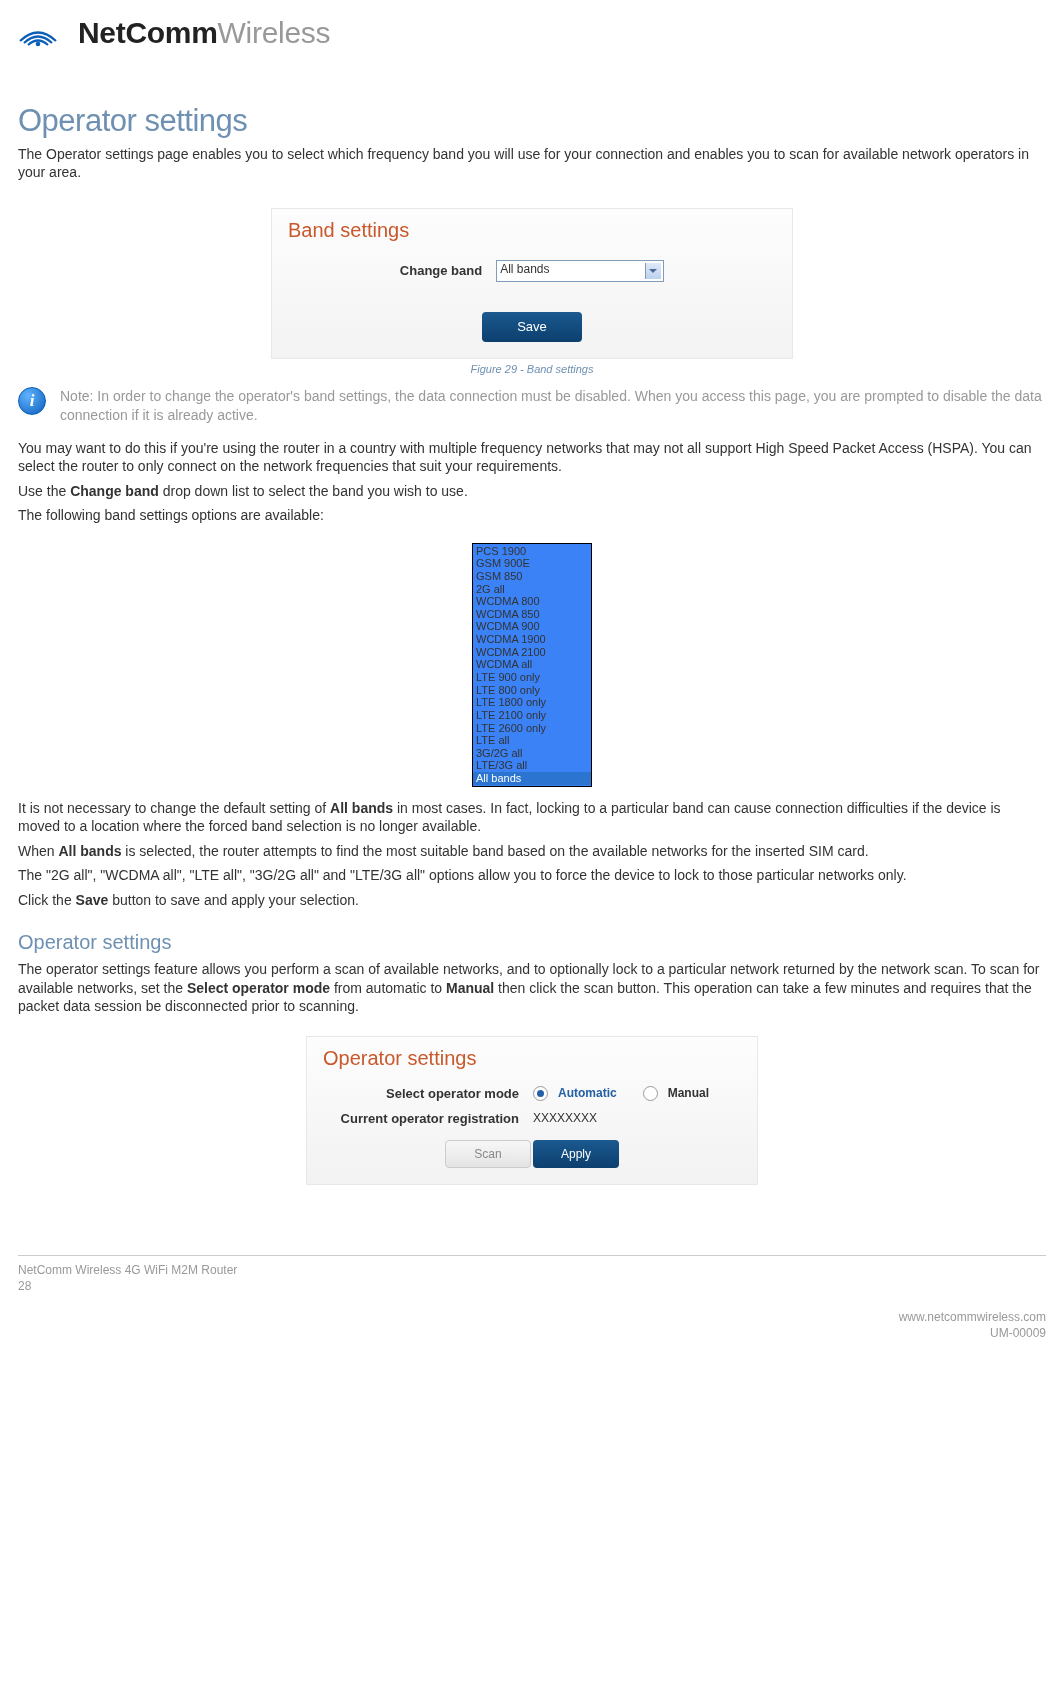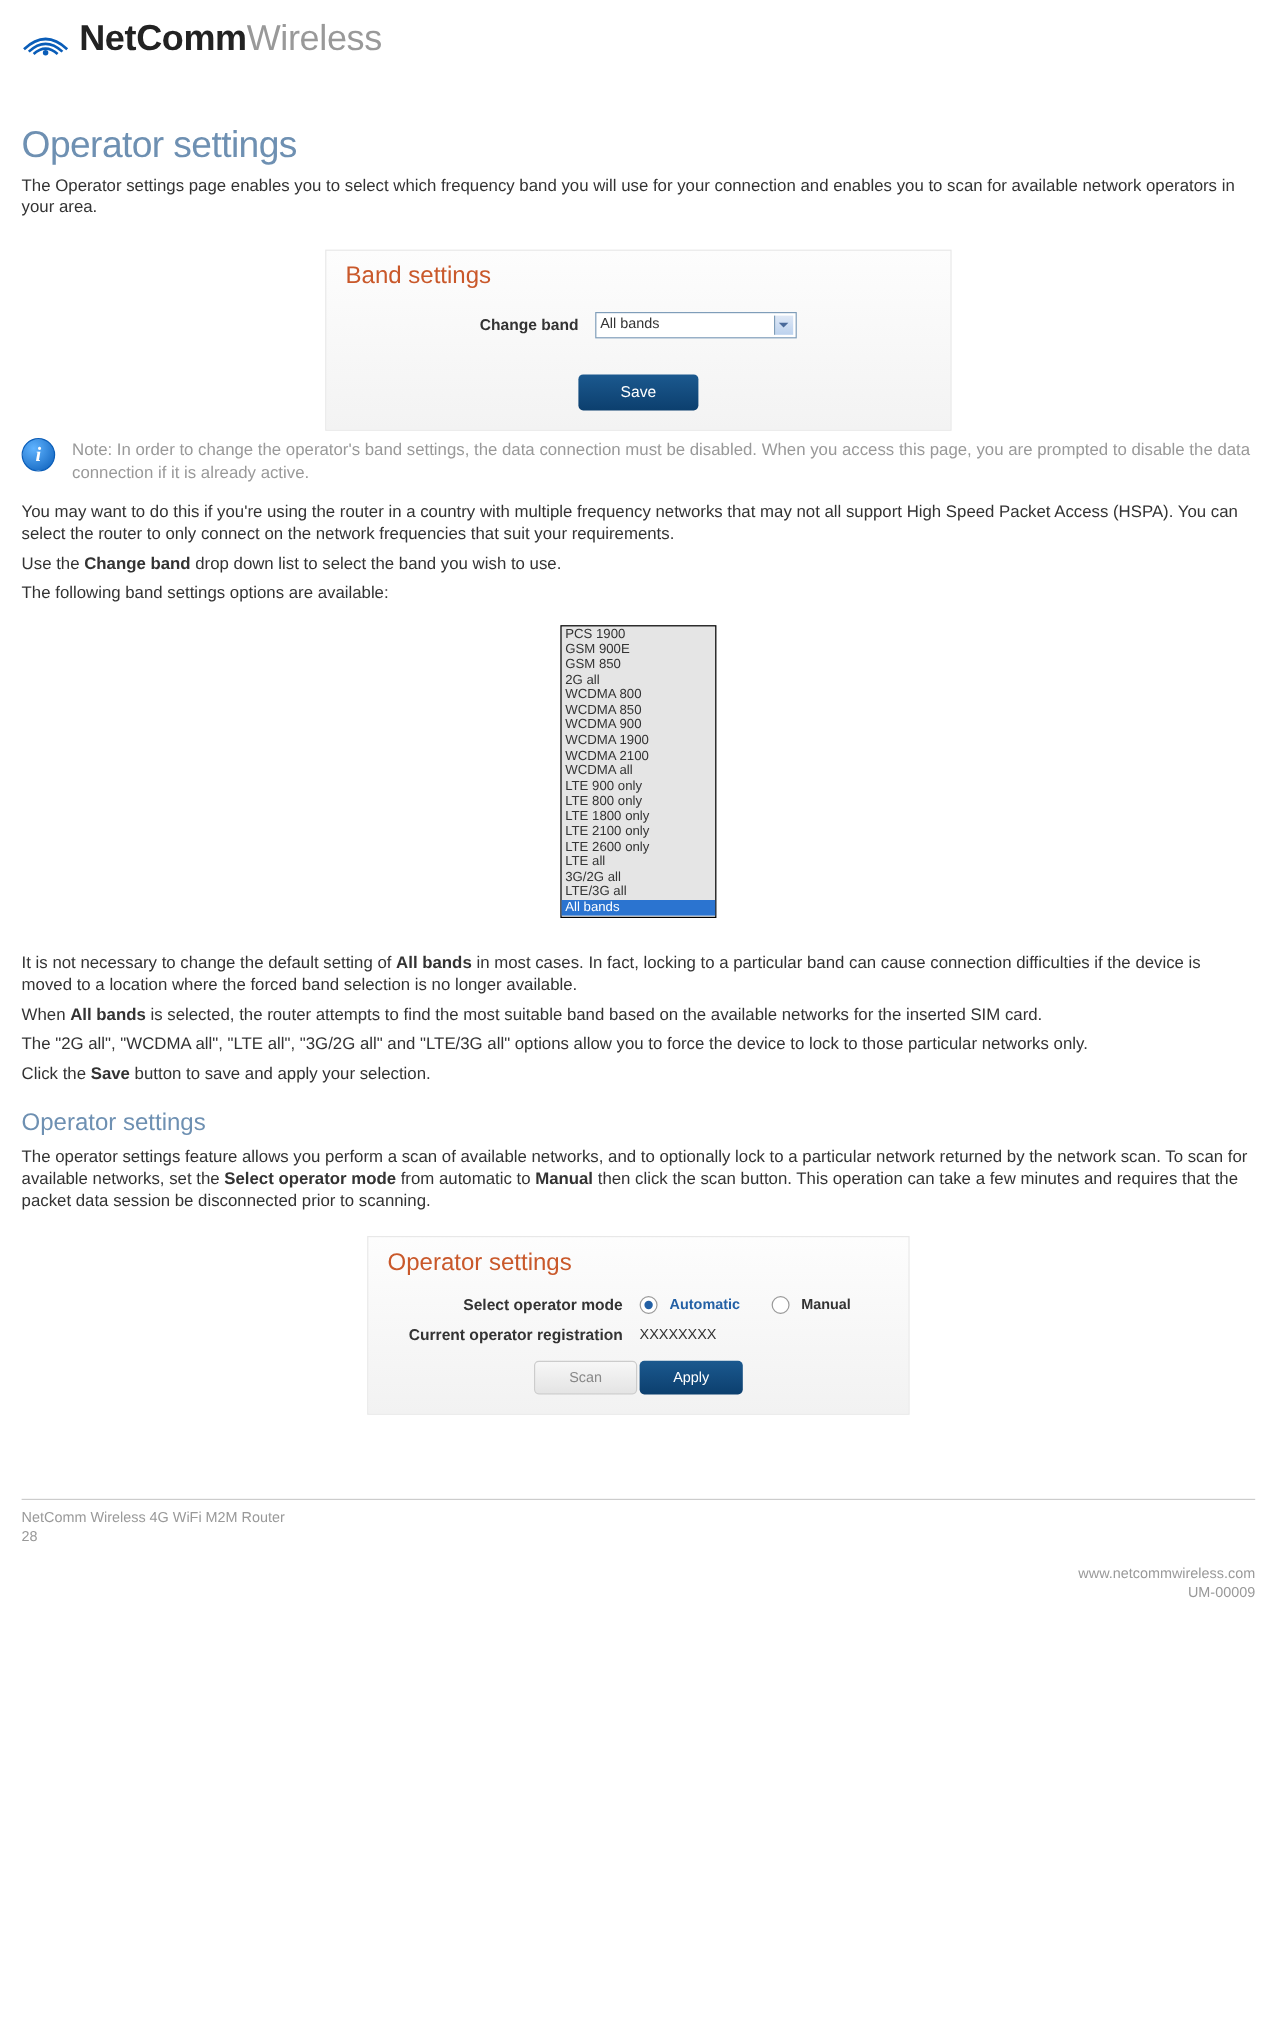--- a/index.html
+++ b/index.html
@@ -9,21 +9,21 @@
       color: #333;
       background: #fff;
       width: 1064px;
       margin: 0 auto;
       padding: 12px 18px 10px 18px;
       position: relative;
     }
     .logo-bar {
       display: flex;
       align-items: center;
-      gap: 8px;
+      gap: 20px;
       padding: 4px 0 8px 0;
       text-align: center;
     }
     .logo-icon svg { display: block; }
     .brand {
       font-size: 30px;
       font-weight: 300;
       color: #333;
       letter-spacing: -0.3px;
     }
@@ -132,24 +132,24 @@
       border: 1px solid #0a5db8;
     }
     .note-text {
       font-size: 14px;
       color: #999;
       line-height: 1.35;
     }
     .bold-inline { font-weight: 700; }
     
     .bandlist-box {
-      width: 130px;
-      margin: 18px auto 28px auto;
+      width: 120px;
+      margin: 18px auto 12px auto;
       border: 1px solid #000;
-      background: #e5e5e5;
+      background: #3b82f6;
       font-size: 11px;
       line-height: 1.15;
       text-align: left;
       padding: 1px 0;
     }
     .bandlist-box div { padding: 0 3px; white-space: nowrap; }
     .bandlist-box .selected { background: #2b74d0; color: #fff; }
     
     .op-panel {
       width: 452px;
@@ -236,20 +236,21 @@
     <div class="panel-title">Band settings</div>
     <div class="band-row">
       <label>Change band</label>
       <div class="band-select">
         <span>All bands</span>
         <span class="caret"></span>
       </div>
     </div>
     <button class="save-btn">Save</button>
   </div>
+  <div class="figure-caption">Figure 29 - Band settings</div>
 </div>
 
 <div class="note-row">
   <div class="note-icon">i</div>
   <div class="note-text">Note: In order to change the operator's band settings, the data connection must be disabled. When you access this page, you are prompted to disable the data connection if it is already active.</div>
 </div>
 
 <p class="body-text">You may want to do this if you're using the router in a country with multiple frequency networks that may not all support High Speed Packet Access (HSPA). You can select the router to only connect on the network frequencies that suit your requirements.</p>
 <p class="body-text">
   <span>Use the </span><span class="bold-inline">Change band</span><span> drop down list to select the band you wish to use.</span>

